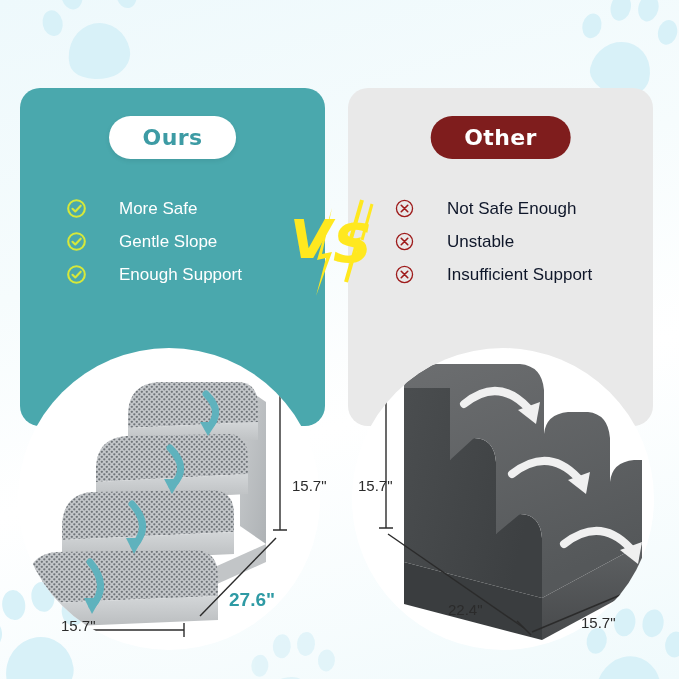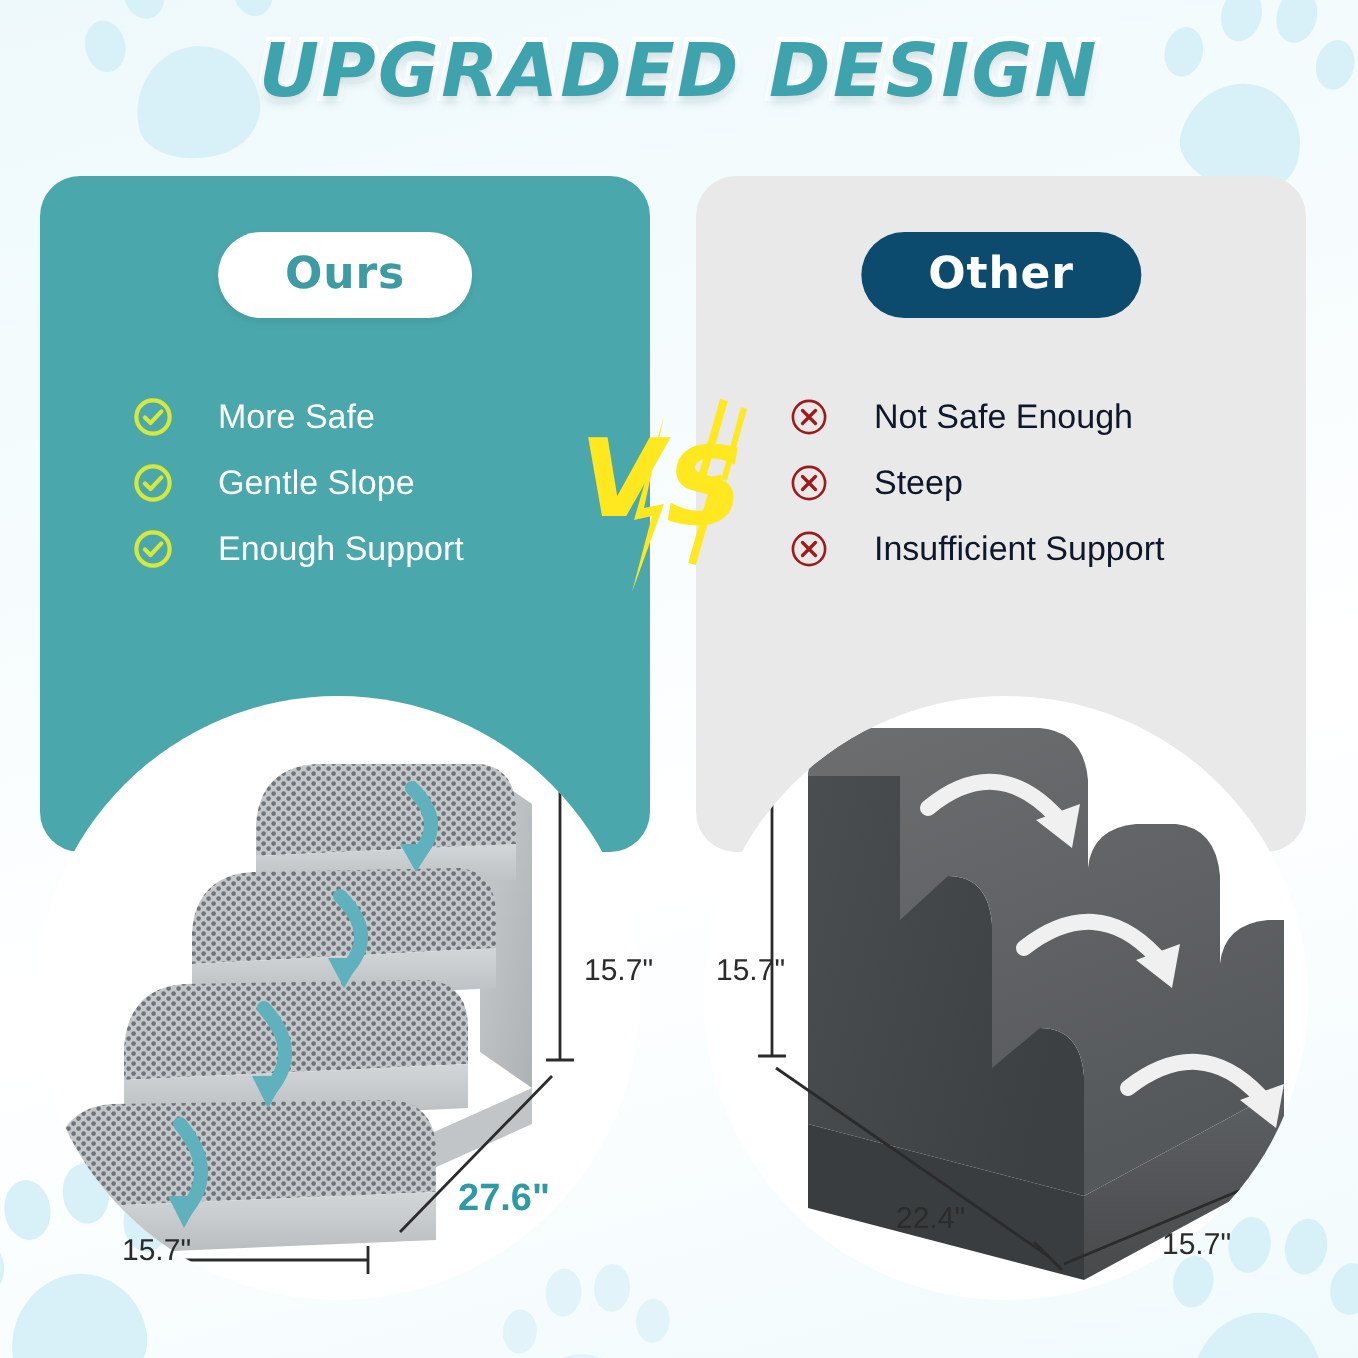--- a/index.html
+++ b/index.html
@@ -86,21 +86,21 @@
     font-family: "DejaVu Sans", sans-serif;
     white-space: nowrap;
     letter-spacing: 0.4px;
   }
   #badge-ours {
     background: #ffffff;
     color: #3d9ba4;
     box-shadow: 0 2px 5px rgba(0,0,0,0.08);
   }
   #badge-other {
-    background: #0c4a6e;
+    background: #7f1d1d;
     color: #ffffff;
   }
 
   
   .feature-list {
     position: absolute;
     top: 104px;
     left: 46px;
     right: 14px;
   }
@@ -112,20 +112,21 @@
   }
   .feature-icon {
     width: 21px;
     height: 21px;
     flex: 0 0 21px;
     margin-right: 22px;
   }
   .feature-label {
     font-size: 17px;
     line-height: 1;
+    margin-left: 10px;
   }
   #panel-ours .feature-label { color: #ffffff; }
   #panel-other .feature-label { color: #0f172a; }
 
   
   #vs {
     position: absolute;
     left: 288px;
     top: 196px;
     width: 100px;
@@ -201,23 +202,20 @@
   </div>
 
   <div class="paw" style="left:250px; top:628px; transform:rotate(4deg); opacity:0.65;">
     <div class="pad" style="left:4px;  top:26px; width:17px; height:22px;"></div>
     <div class="pad" style="left:24px; top:4px;  width:18px; height:24px;"></div>
     <div class="pad" style="left:48px; top:0px;  width:18px; height:24px;"></div>
     <div class="pad" style="left:70px; top:16px; width:17px; height:22px;"></div>
     <div class="main" style="left:18px; top:46px; width:54px; height:48px;"></div>
   </div>
 
-  <div id="title-wrap">
-    <span id="title">UPGRADED DESIGN</span>
-  </div>
 
   <div class="panel" id="panel-ours">
 
     <div class="badge" id="badge-ours">Ours</div>
 
     <div class="feature-list">
 
       <div class="feature-row">
         <span class="feature-icon">
           <svg viewBox="0 0 24 24" width="21" height="21">
@@ -261,30 +259,30 @@
       <div class="feature-row">
         <span class="feature-icon">
           <svg viewBox="0 0 24 24" width="21" height="21">
             <circle cx="12" cy="12" r="9.2" fill="none" stroke="#9e1b1b" stroke-width="1.5"></circle>
             <path d="M8.3 8.3 L15.7 15.7 M15.7 8.3 L8.3 15.7" fill="none" stroke="#9e1b1b" stroke-width="1.9" stroke-linecap="round"></path>
           </svg>
         </span>
         <span class="feature-label">Not Safe Enough</span>
       </div>
 
-
       <div class="feature-row">
         <span class="feature-icon">
           <svg viewBox="0 0 24 24" width="21" height="21">
             <circle cx="12" cy="12" r="9.2" fill="none" stroke="#9e1b1b" stroke-width="1.5"></circle>
             <path d="M8.3 8.3 L15.7 15.7 M15.7 8.3 L8.3 15.7" fill="none" stroke="#9e1b1b" stroke-width="1.9" stroke-linecap="round"></path>
           </svg>
         </span>
-        <span class="feature-label">Steep</span>
-      </div>
+        <span class="feature-label">Unstable</span>
+      </div>
+
 
       <div class="feature-row">
         <span class="feature-icon">
           <svg viewBox="0 0 24 24" width="21" height="21">
             <circle cx="12" cy="12" r="9.2" fill="none" stroke="#9e1b1b" stroke-width="1.5"></circle>
             <path d="M8.3 8.3 L15.7 15.7 M15.7 8.3 L8.3 15.7" fill="none" stroke="#9e1b1b" stroke-width="1.9" stroke-linecap="round"></path>
           </svg>
         </span>
         <span class="feature-label">Insufficient Support</span>
       </div>

